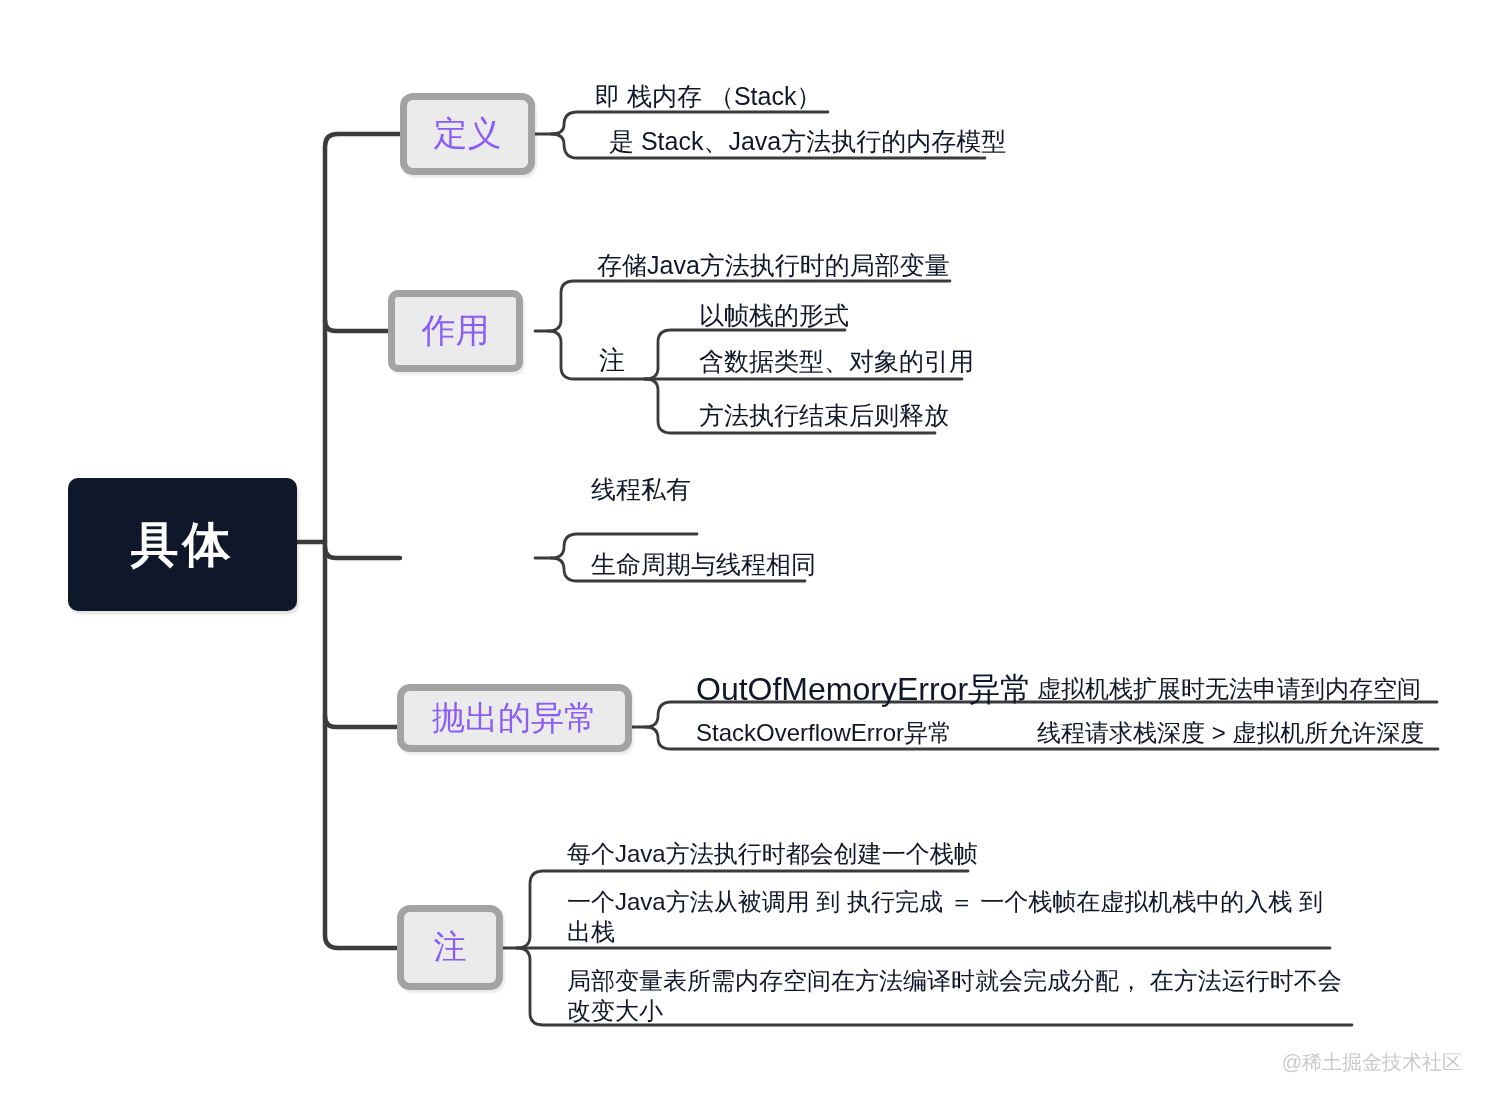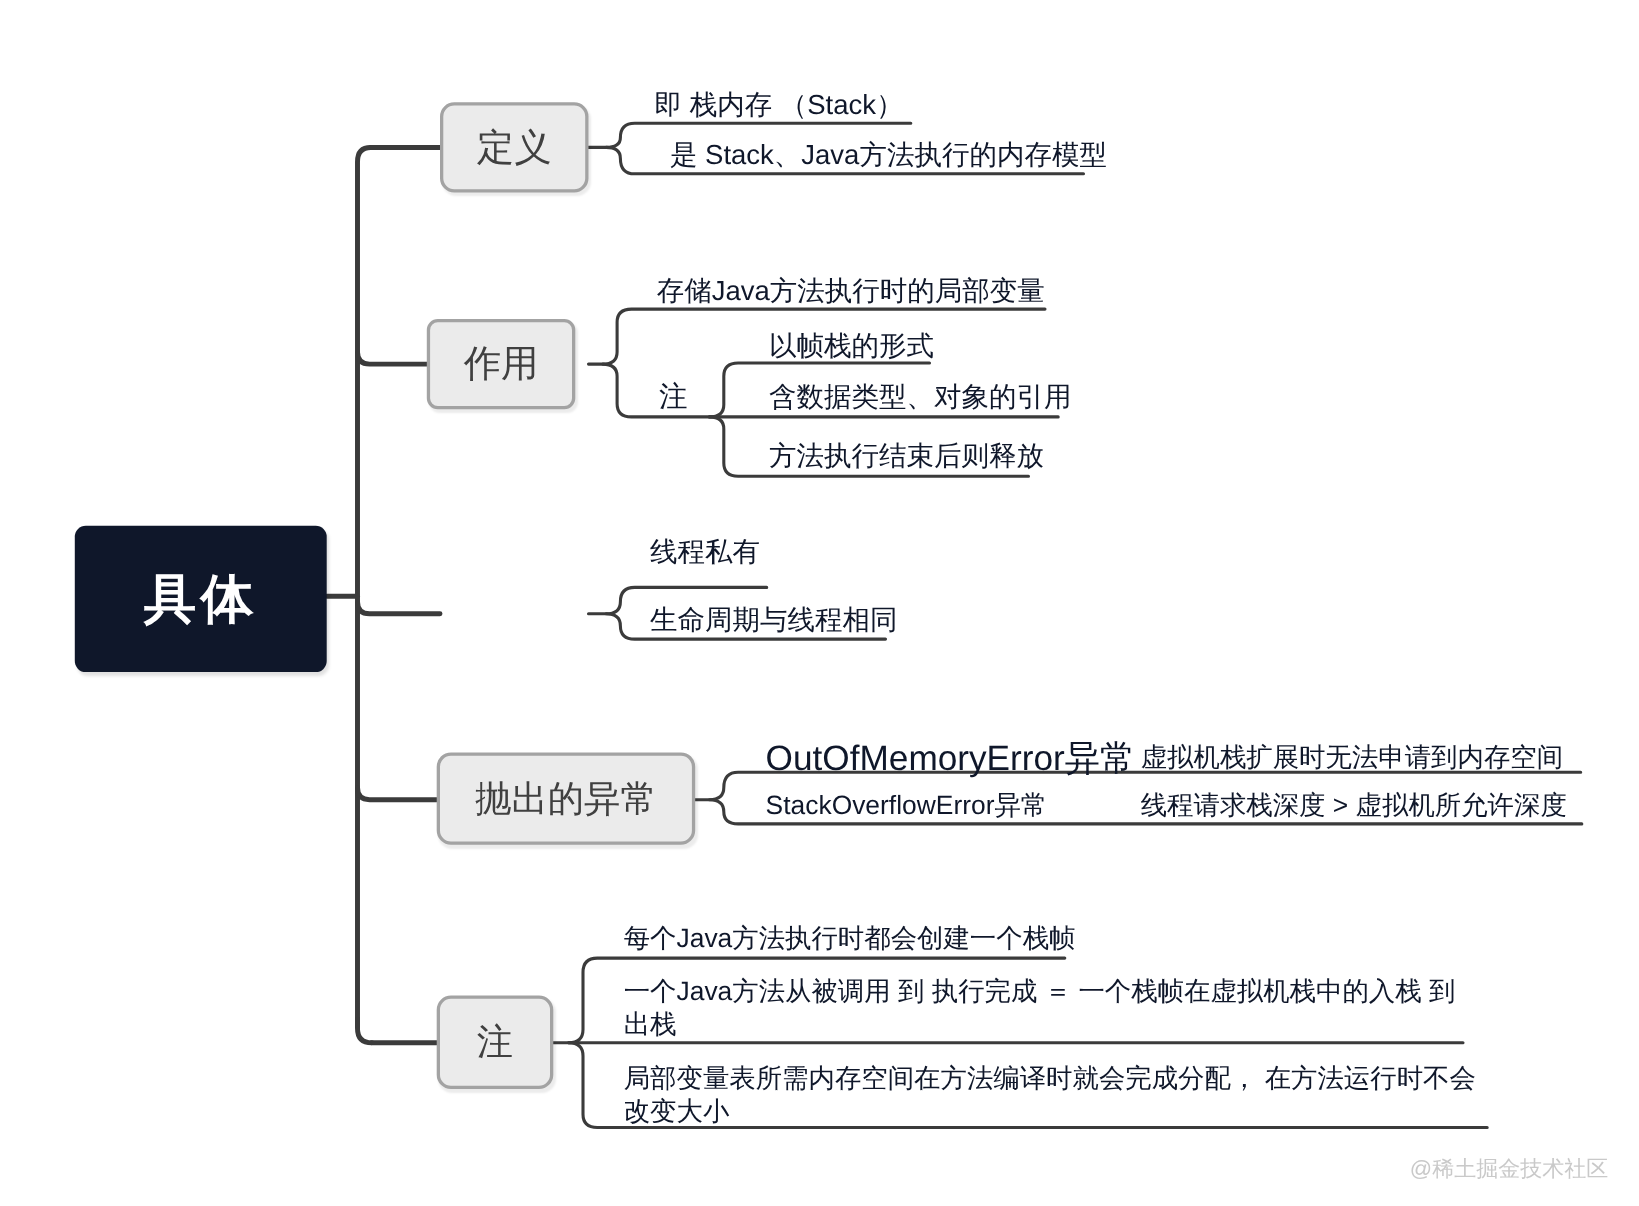--- a/index.html
+++ b/index.html
@@ -7,24 +7,24 @@
     position:relative;
     width:1490px;height:1096px;
     background:#ffffff;
     font-family:"Liberation Sans","DejaVu Sans",sans-serif;
     overflow:hidden;
   }
   #wires{position:absolute;left:0;top:0;z-index:1;}
   .node-box{
     position:absolute;z-index:2;
     background:#ebebeb;
-    border:3px solid #a3a3a3;
+    border:7px solid #a3a3a3;
     border-radius:13px;
     display:flex;align-items:center;justify-content:center;
-    color:#404040;
+    color:#8b5cf6;
     box-shadow:2px 3px 2px rgba(0,0,0,0.08);
     box-sizing:border-box;
     font-weight:500;
   }
   #root-node{
     position:absolute;z-index:2;
     left:68px;top:478px;width:229px;height:133px;
     background:#0f172a;border-radius:10px;
     display:flex;align-items:center;justify-content:center;
     color:#ffffff;font-size:48px;font-weight:bold;letter-spacing:4px;
@@ -38,31 +38,31 @@
   .leaf.wrap{white-space:normal;line-height:30px;}
   #wm{
     position:absolute;z-index:2;
     right:28px;bottom:20px;
     color:#c9c9c9;font-size:20px;
   }
   
   #box-def {left:400px;top:93px; width:135px;height:82px;font-size:34px;}
   #box-func{left:388px;top:290px;width:135px;height:82px;font-size:34px;border-radius:10px;}
   #box-feat{left:400px;top:517px;width:135px;height:82px;font-size:34px;}
-  #box-exc {left:397px;top:684px;width:235px;height:84px;font-size:33px;}
+  #box-exc {left:397px;top:684px;width:235px;height:68px;font-size:33px;}
   #box-note{left:397px;top:905px;width:106px;height:85px;font-size:33px;}
   
   #lf-def-1 {left:595px;top:82px;}
   #lf-def-2 {left:597px;top:127px;margin-left:12px;}
   #lf-func-1{left:597px;top:251px;}
   #lf-func-note{left:599px;top:346px;font-size:26px;}
   #lf-sub-1 {left:699px;top:301px;}
   #lf-sub-2 {left:699px;top:347px;}
   #lf-sub-3 {left:699px;top:401px;}
-  #lf-feat-1{left:591px;top:488px;}
+  #lf-feat-1{left:591px;top:475px;}
   #lf-feat-2{left:591px;top:550px;}
   #lf-exc-1 {left:696px;top:675px;font-size:32px;}
   #lf-exc-1d{left:1037px;top:675px;font-size:24px;}
   #lf-exc-2 {left:696px;top:719px;font-size:24px;}
   #lf-exc-2d{left:1037px;top:719px;font-size:24px;}
   #lf-note-1{left:567px;top:840px;font-size:24px;}
   #lf-note-2{left:567px;top:887px;width:765px;font-size:24px;}
   #lf-note-3{left:567px;top:966px;width:785px;font-size:24px;}
 </style>
 </head>

